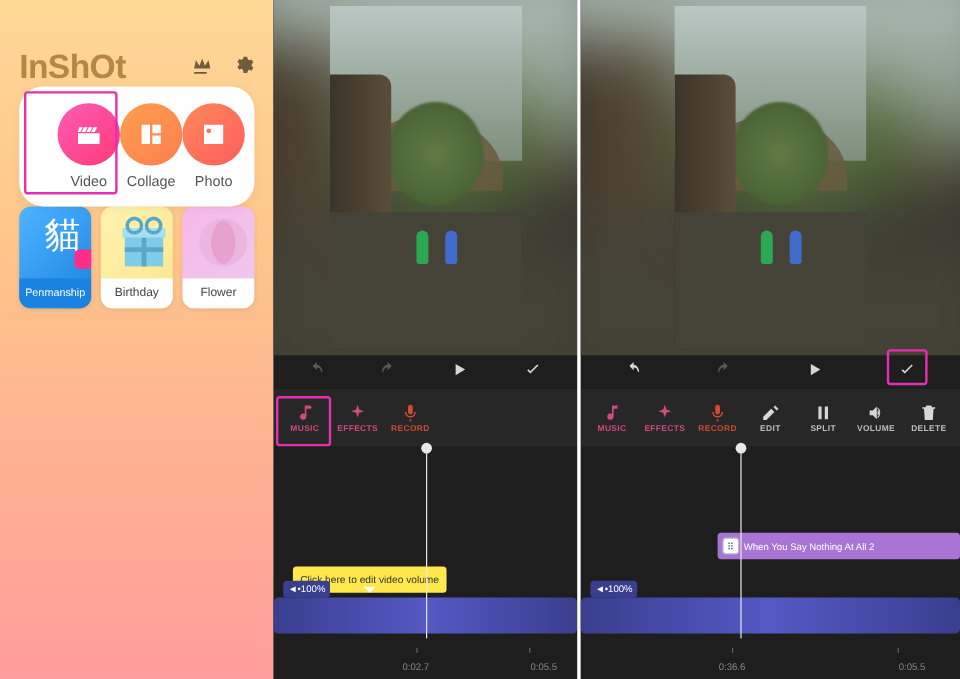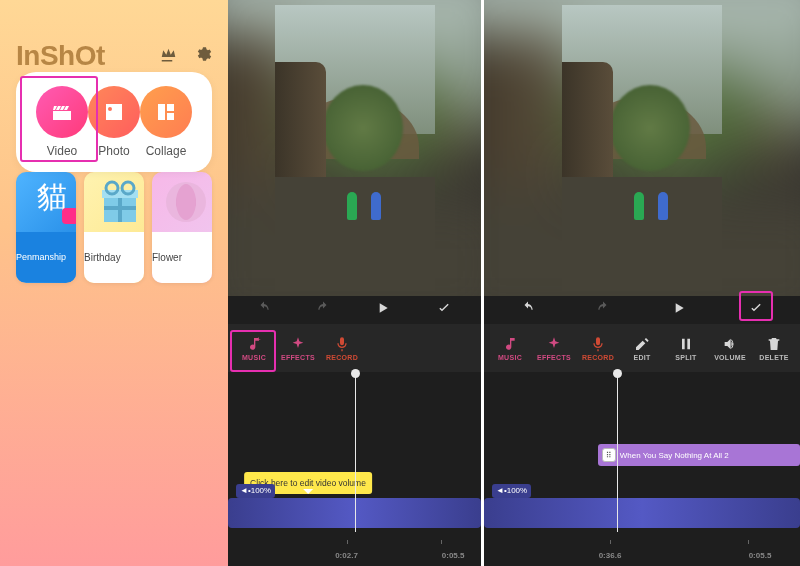--- a/index.html
+++ b/index.html
@@ -6,35 +6,35 @@
   body { width: 800px; height: 566px; display: flex; overflow: hidden; background: #fff; }
   
   .sidebar { width: 228px; height: 100%; background: linear-gradient(180deg, #ffd896 0%, #fec38a 40%, #ff9c9c 100%); padding: 40px 16px 12px 16px; }
   .logo { font-size: 28px; font-weight: 700; letter-spacing: -0.5px; color: #b78645; font-family: Arial, sans-serif; }
   .sidebar-top { display: flex; align-items: center; justify-content: space-between; }
   .top-icons { display: flex; gap: 18px; }
   .top-icon { cursor: pointer; }
   .top-icon svg { fill: #6e5c3d; }
   
   .sec-title { font-size: 12px; font-weight: 600; letter-spacing: 0.5px; color: #8a6e47; margin-top: 180px; margin-bottom: 8px; }
-  .create-card { background: #fff; border-radius: 20px; padding: 14px 8px; display: flex; justify-content: center; box-shadow: 0 2px 8px rgba(0,0,0,0.05); }
+  .create-card { background: #fff; border-radius: 20px; padding: 14px 8px; display: flex; justify-content: flex-end; box-shadow: 0 2px 8px rgba(0,0,0,0.05); }
   .create-item { display: flex; flex-direction: column; align-items: center; gap: 6px; cursor: pointer; }
   .create-circle { width: 52px; height: 52px; border-radius: 50%; display: flex; align-items: center; justify-content: center; }
   .create-circle svg { fill: #fff; }
   .c1 { background: linear-gradient(135deg, #ff5bb3, #ff3a7a); }
   .c2 { background: linear-gradient(135deg, #ff8859, #ff5d5d); }
   .c3 { background: linear-gradient(135deg, #ff9f4d, #ff7d52); }
   .create-label { font-size: 12px; color: #555; }
   
   .mat-head { display: flex; justify-content: space-between; align-items: center; margin-top: 36px; margin-bottom: 8px; }
   .see-all { font-size: 12px; color: #555; font-weight: 600; display: flex; align-items: center; gap: 2px; cursor: pointer; }
   .mat-row { display: flex; gap: 8px; }
   .mat-card { width: 72px; border-radius: 10px; overflow: hidden; display: flex; flex-direction: column; cursor: pointer; box-shadow: 0 1px 4px rgba(0,0,0,0.08); }
   .mat-img { width: 72px; height: 60px; }
-  .mat-lbl { font-size: 10px; padding: 20px 0; background: #fff; color: #444; }
+  .mat-lbl { font-size: 10px; padding: 7px 0; text-align: center; background: #fff; color: #444; }
   .m1 { background: linear-gradient(135deg, #4fb4ff, #1a82e0); }
   .m1 .mat-lbl { background: #1a82e0; color: #fff; font-size: 9px; }
   .m2 { background: linear-gradient(135deg, #f7b8e8, #eec9f0); }
   .m3 { background: linear-gradient(135deg, #fff3b0, #fde68a); }
   .han { font-size: 30px; color: #fff; font-family: serif; text-align: center; line-height: 50px; position: relative; }
   .han-eye { position: absolute; width: 16px; height: 16px; background: #ff2d88; border-radius: 4px; bottom: 8px; right: 10px; }
   .flower-svg, .gift-svg { width: 100%; height: 100%; }
   
   .editors { flex: 1; display: flex; background: #1e1e1e; }
   .editor { position: relative; flex: 1; display: flex; flex-direction: column; }
@@ -67,21 +67,21 @@
   
   .timeline { flex: 1; background: #1e1e1e; position: relative; padding-top: 10px; }
   .playhead { position: absolute; top: 0; bottom: 34px; width: 1px; background: #e8e8e8; z-index: 5; }
   .playhead::before { content: ""; position: absolute; top: -3px; left: -4px; width: 9px; height: 9px; background: #e8e8e8; border-radius: 50%; }
   .vid-bar { position: absolute; height: 30px; bottom: 38px; display: flex; align-items: center; border-radius: 4px; overflow: hidden; background: linear-gradient(90deg, #3a3e8e, #5459c4, #3a3e8e); }
   .vol-tip { position: absolute; height: 22px; bottom: 72px; background: #fff; color: #444; font-size: 8.5px; line-height: 22px; padding: 0 6px; border-radius: 3px; }
   .vol-tip::after { content: ""; position: absolute; left: 50%; bottom: -5px; margin-left: -5px; border: 5px solid transparent; border-top-color: #fff; }
   .vol-badge { position: absolute; height: 14px; font-size: 8px; color: #fff; background: #3a3e8e; bottom: 68px; padding: 0 4px; border-radius: 3px; line-height: 14px; }
   .audio-bar { position: absolute; height: 22px; bottom: 100px; background: #a875d6; border-radius: 3px; display: flex; align-items: center; font-size: 8px; color: #fff; padding: 0 4px; overflow: hidden; }
   .audio-thumb { width: 14px; height: 14px; background: #fff; border-radius: 3px; margin-right: 4px; display: flex; align-items: center; justify-content: center; color: #555; font-size: 8px; border: 1px solid #bbb; }
-  .tick-row { position: absolute; bottom: 0; left: 0; right: 16px; height: 24px; font-weight: bold; }
+  .tick-row { position: absolute; bottom: 0; left: 0; right: 16px; height: 24px; }
   .tick { position: absolute; bottom: 22px; width: 1px; height: 4px; background: #666; }
   .tick-lbl { position: absolute; bottom: 6px; font-size: 8px; color: #888; transform: translateX(-50%); }
   
   .yellow-tip { background: #ffe84b !important; color: #333 !important; }
   .hl-abs { position: absolute; border: 2px solid #e62fb0; z-index: 20; border-radius: 3px; pointer-events: none; }
 </style>
 </head>
 <body>
 
 <div class="sidebar">
@@ -106,34 +106,34 @@
     <div class="create-card">
       <div class="create-item">
         <div class="create-circle c1">
           <svg width="24" height="24" viewBox="0 0 24 24">
               <path d="M4 6h3l-2 4H3l1-4zm4 0h3l-2 4H6l2-4zm4 0h3l-2 4h-3l2-4zm4 0h3l-2 4h-3l2-4zM3 11h18v9H3v-9z"></path>
             </svg>
         </div>
         <span class="create-label">Video</span>
       </div>
       <div class="create-item">
+        <div class="create-circle c3">
+          <svg width="24" height="24" viewBox="0 0 24 24">
+              <path d="M4 4h7v16H4V4zm9 0h7v7h-7V4zm0 9h7v7h-7v-7z"></path>
+            </svg>
+        </div>
+        <span class="create-label">Collage</span>
+      </div>
+      <div class="create-item">
         <div class="create-circle c2">
           <svg width="24" height="24" viewBox="0 0 24 24">
               <path d="M4 4h16v16H4V4zm4 3a2 2 0 100 4 2 2 0 000-4zm-2 11l4-5 3 3 5-7 2 3v6H6z"></path>
             </svg>
         </div>
         <span class="create-label">Photo</span>
-      </div>
-      <div class="create-item">
-        <div class="create-circle c3">
-          <svg width="24" height="24" viewBox="0 0 24 24">
-              <path d="M4 4h7v16H4V4zm9 0h7v7h-7V4zm0 9h7v7h-7v-7z"></path>
-            </svg>
-        </div>
-        <span class="create-label">Collage</span>
       </div>
     </div>
   </div>
 
   <div class="mat-row">
     <div class="mat-card m1">
       <div class="mat-img han"><span>貓</span><span class="han-eye"></span></div>
       <div class="mat-lbl">Penmanship</div>
     </div>
     <div class="mat-card m3">

